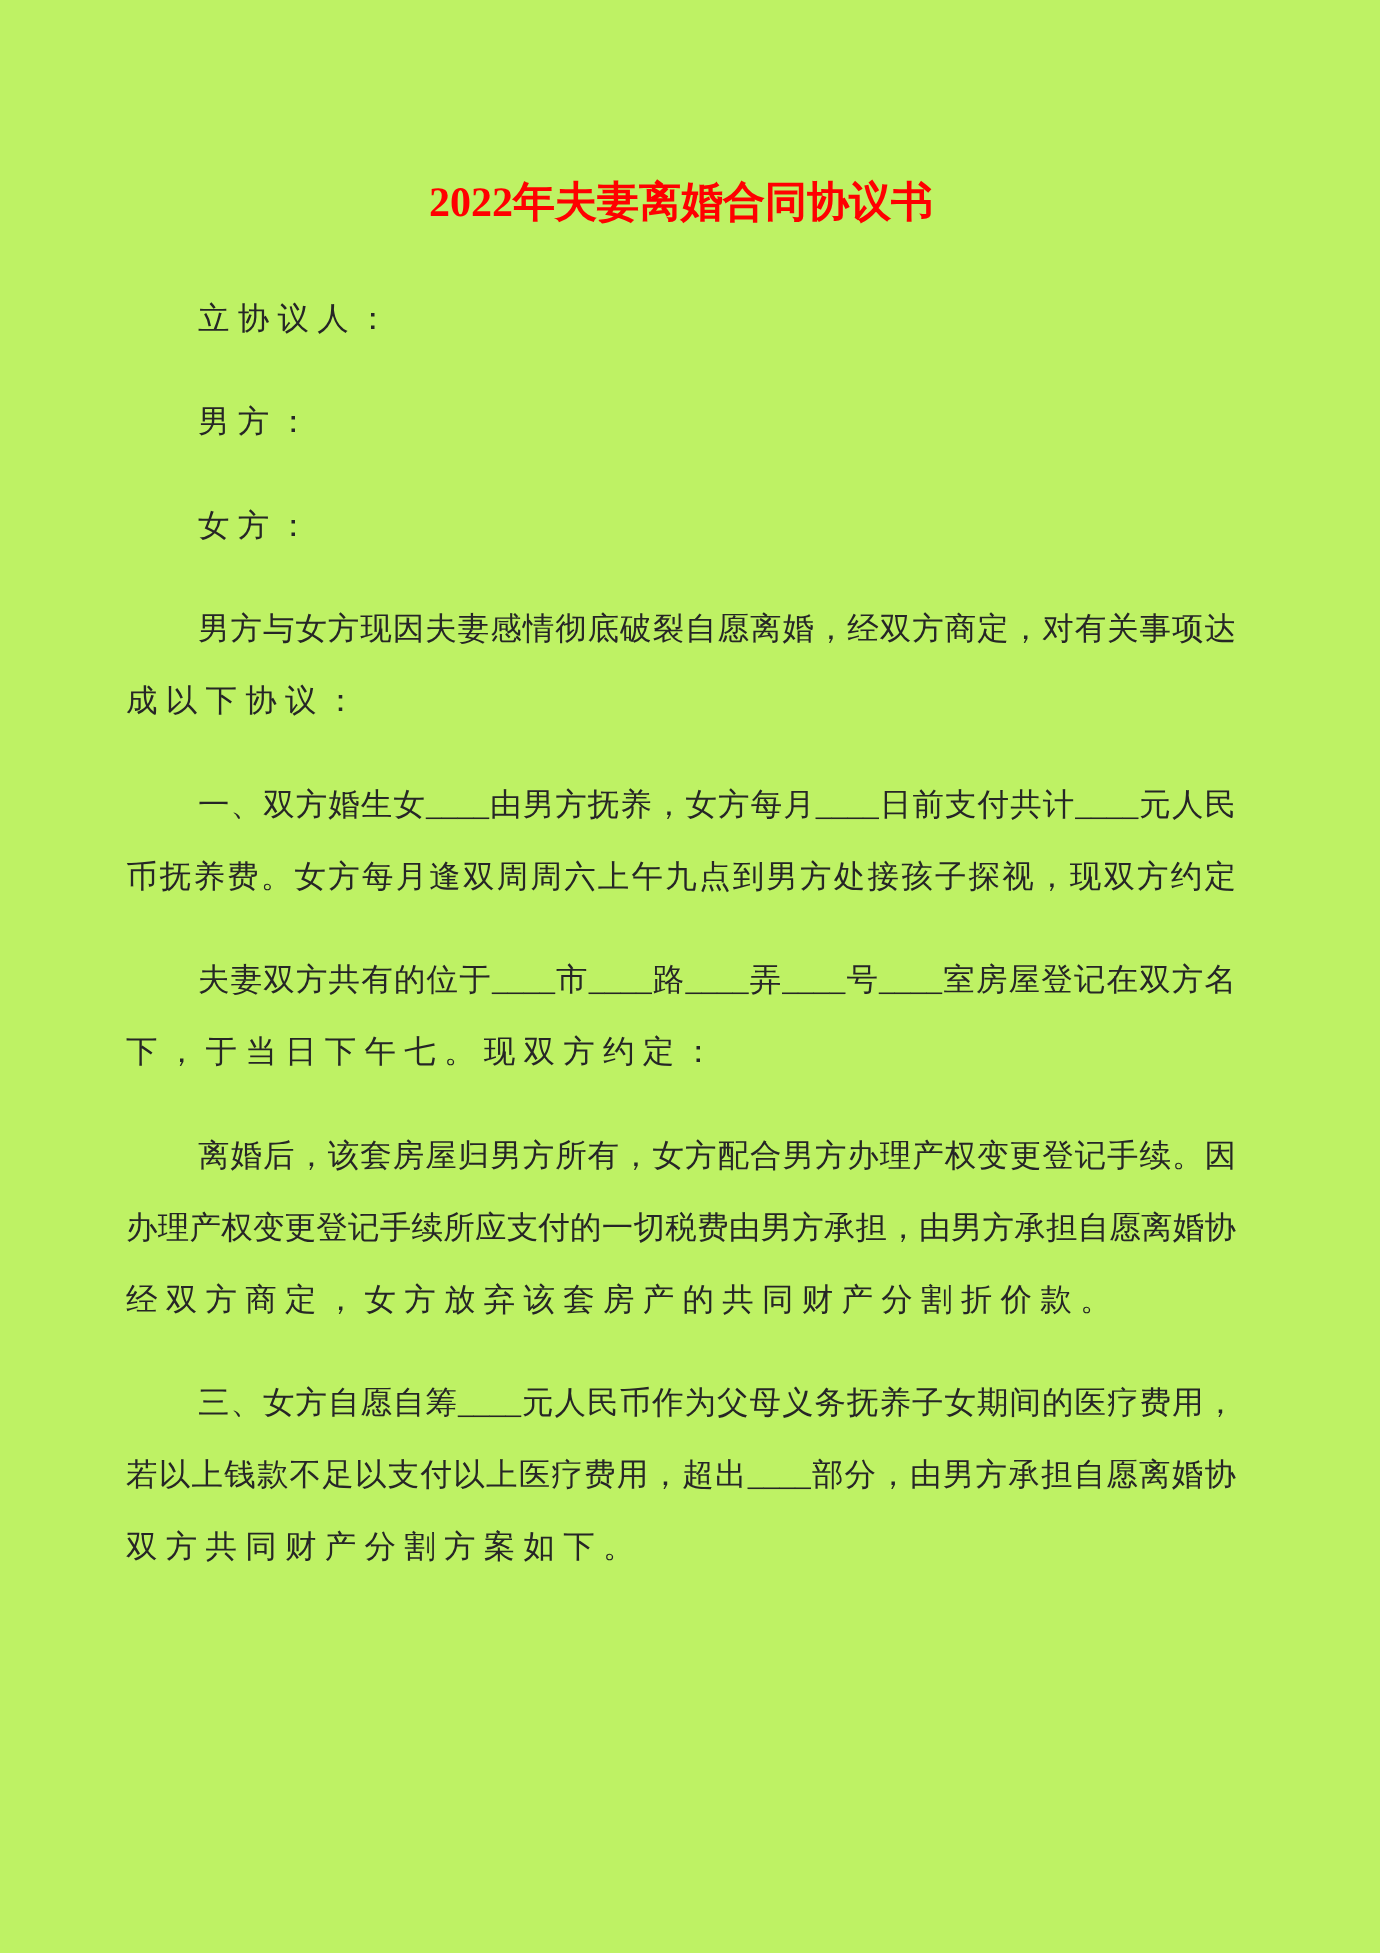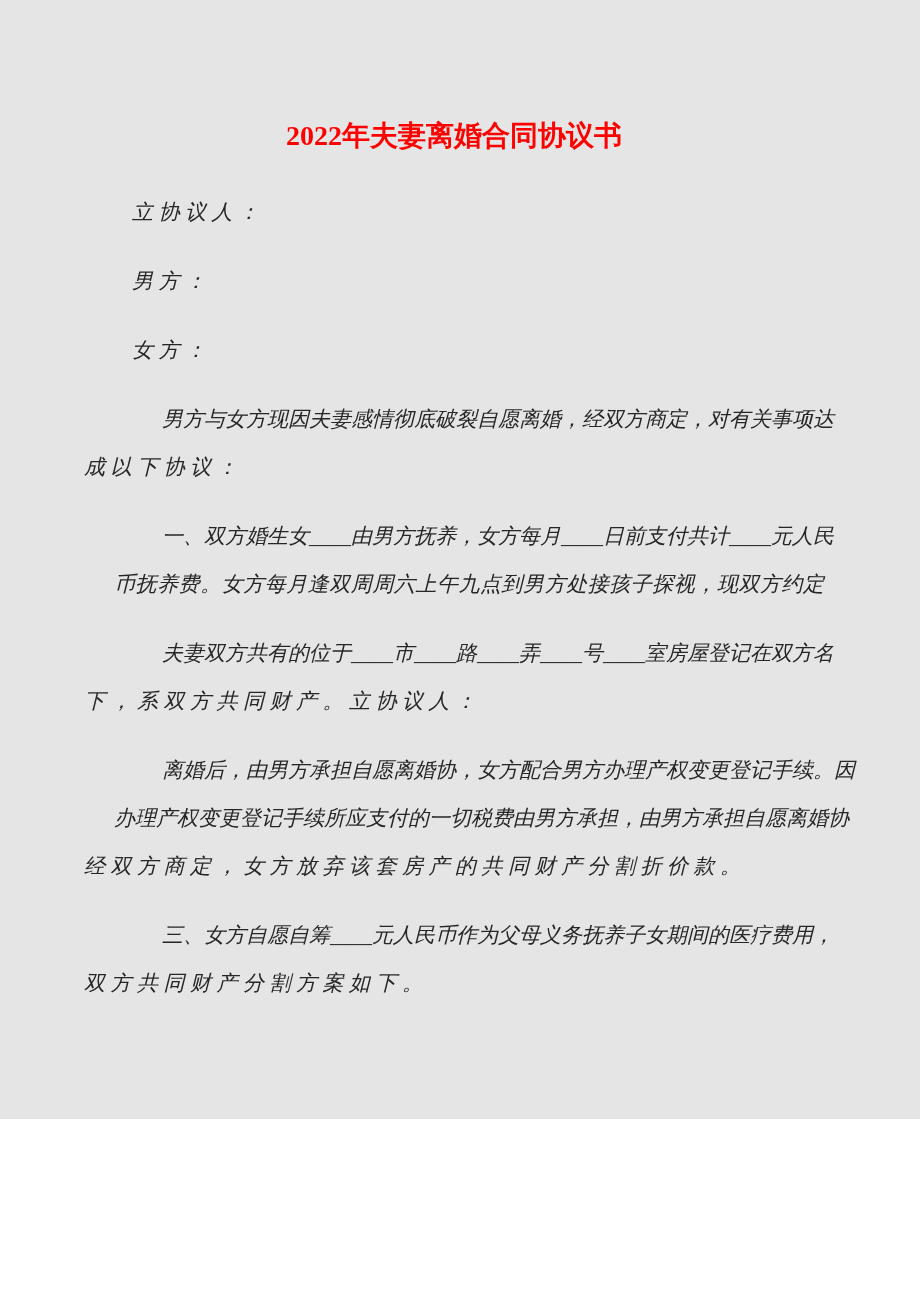--- a/index.html
+++ b/index.html
@@ -3,22 +3,22 @@
 <meta charset="utf-8">
 <style>
   html, body {
     margin: 0;
     padding: 0;
     background: #ffffff;
   }
   .page {
     position: relative;
     width: 920px;
-    height: 1119px;
-    background: #e5e5e5;
+    height: 1302px;
+    background: #bef264;
     overflow: hidden;
     font-family: "Liberation Serif", "DejaVu Serif", serif;
   }
   .doc {
     position: absolute;
     left: 84px;
     top: 0;
     width: 740px;
   }
   .title {
@@ -28,32 +28,30 @@
     font-weight: bold;
     color: #ff0000;
     text-align: center;
   }
   .para {
     margin: 0 0 21px 0;
     font-size: 21px;
     line-height: 48px;
     color: #262626;
     font-weight: normal;
-    font-style: italic;
   }
   .para.bold {
     font-weight: bold;
   }
   .ln {
     white-space: nowrap;
   }
   .ln.just {
     text-align: justify;
     text-align-last: justify;
-    margin-left: 30px;
   }
   .ln.end {
     text-align: left;
     text-align-last: left;
     letter-spacing: 5.5px;
   }
   .ln.indent {
     text-indent: 48px;
   }
 </style>
@@ -83,28 +81,29 @@
     </div>
 
     <div class="para">
       <div class="ln just indent">一、双方婚生女____由男方抚养，女方每月____日前支付共计____元人民</div>
       <div class="ln just">币抚养费。女方每月逢双周周六上午九点到男方处接孩子探视，现双方约定</div>
     </div>
 
 
     <div class="para">
       <div class="ln just indent">夫妻双方共有的位于____市____路____弄____号____室房屋登记在双方名</div>
-      <div class="ln end">下，系双方共同财产。立协议人：</div>
+      <div class="ln end">下，于当日下午七。现双方约定：</div>
     </div>
 
     <div class="para">
-      <div class="ln just indent">离婚后，由男方承担自愿离婚协，女方配合男方办理产权变更登记手续。因</div>
+      <div class="ln just indent">离婚后，该套房屋归男方所有，女方配合男方办理产权变更登记手续。因</div>
       <div class="ln just">办理产权变更登记手续所应支付的一切税费由男方承担，由男方承担自愿离婚协</div>
       <div class="ln end">经双方商定，女方放弃该套房产的共同财产分割折价款。</div>
     </div>
 
     <div class="para">
       <div class="ln just indent">三、女方自愿自筹____元人民币作为父母义务抚养子女期间的医疗费用，</div>
+      <div class="ln just">若以上钱款不足以支付以上医疗费用，超出____部分，由男方承担自愿离婚协</div>
       <div class="ln end">双方共同财产分割方案如下。</div>
     </div>
 
   </div>
 </div>
 
 </body></html>

